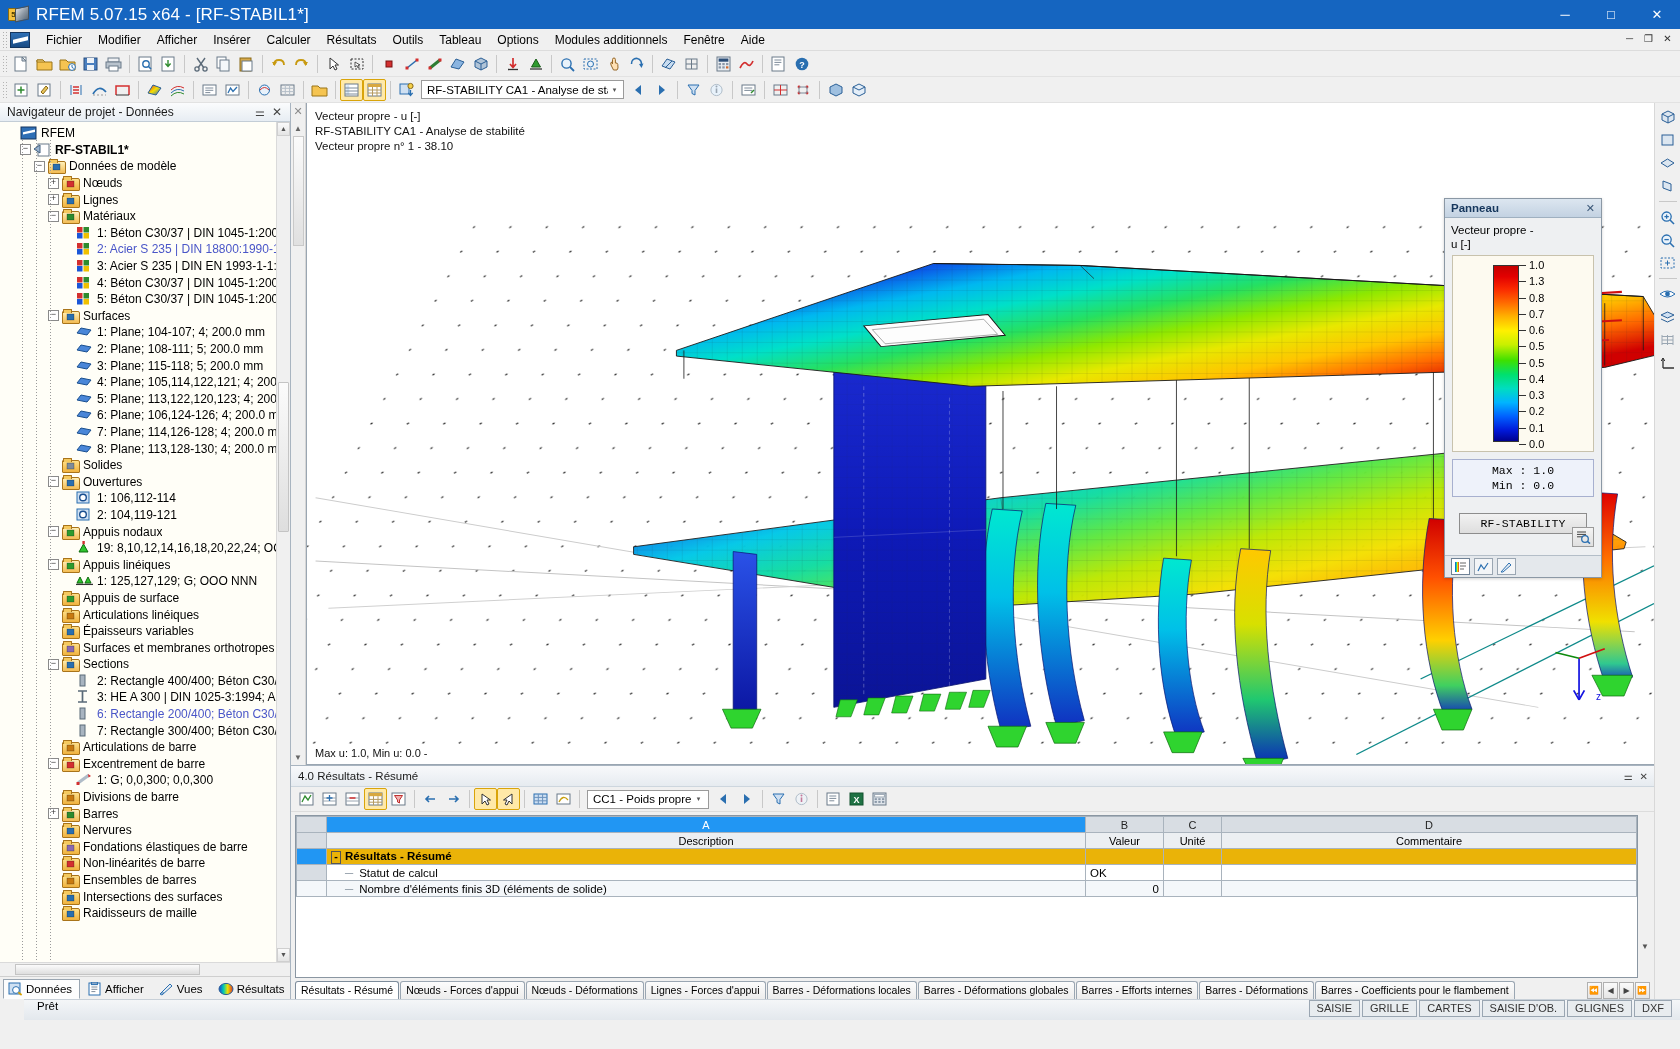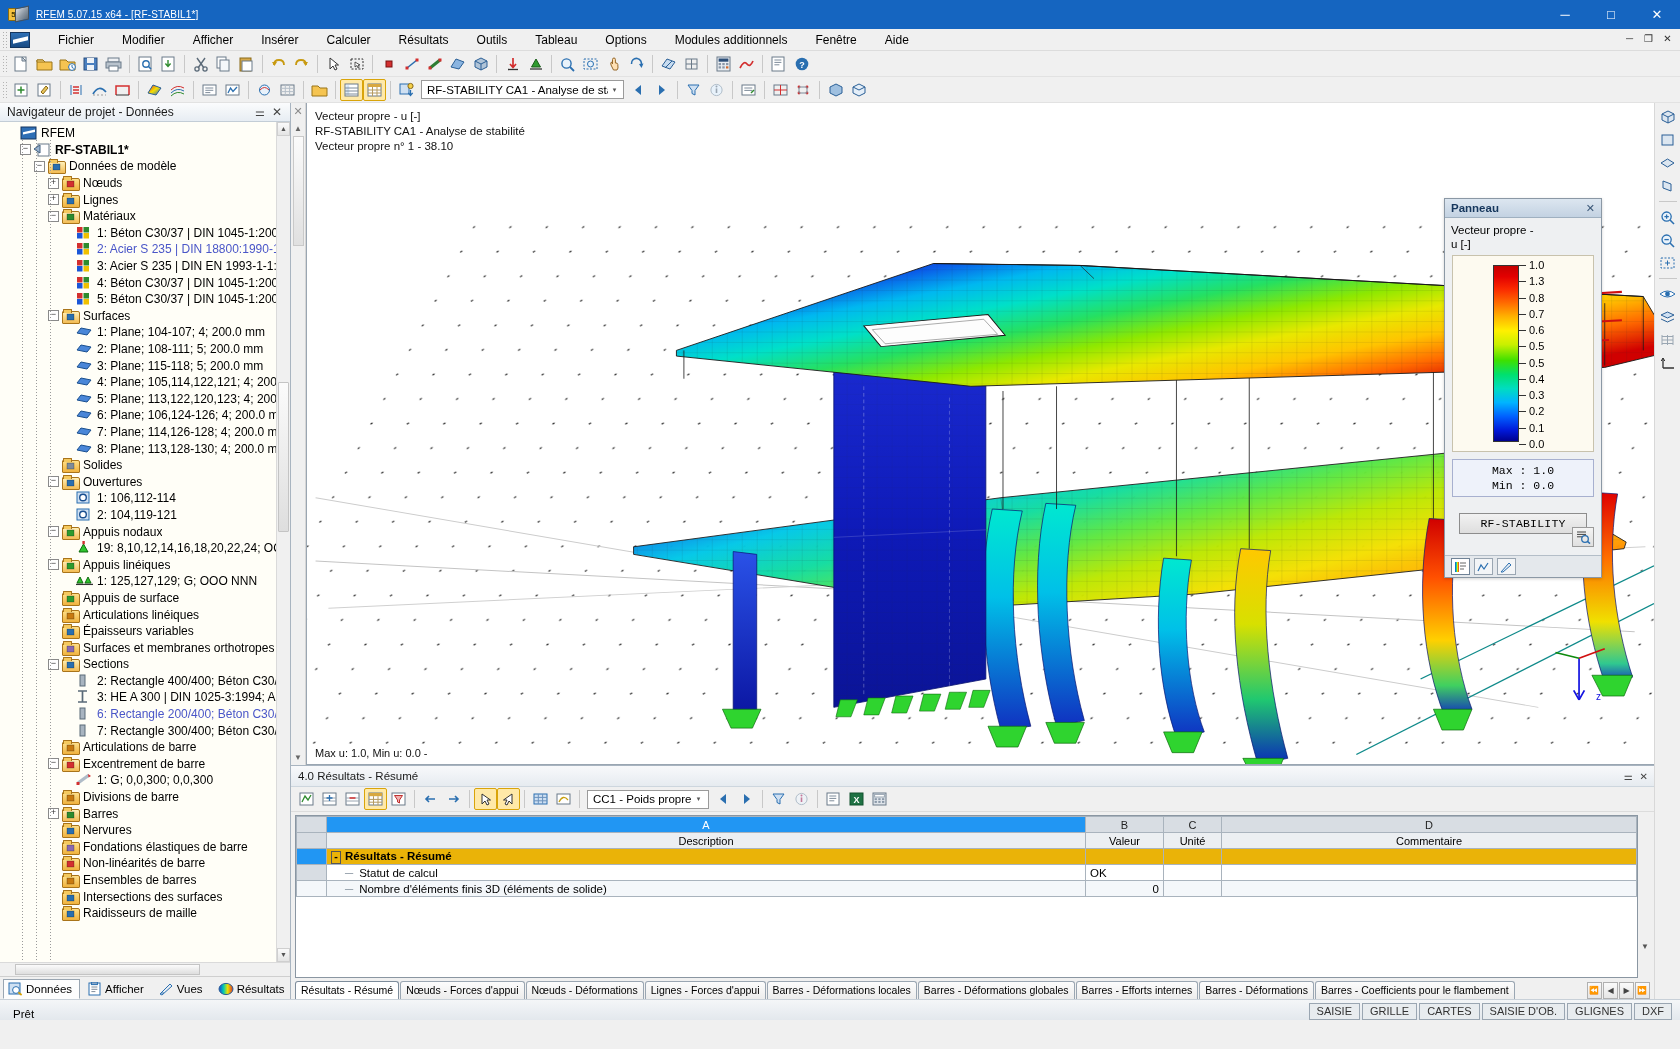--- a/index.html
+++ b/index.html
@@ -24,21 +24,21 @@
   #titlebar .app-icon .badge {
     position:absolute; left:0; top:2px; width:11px; height:13px;
     background:#f5c23e; border:1px solid #8a6a10; border-radius:1px;
     font-size:8px; line-height:12px; text-align:center; color:#4a3a00; font-weight:bold;
   }
   #titlebar .app-icon .cube {
     position:absolute; left:7px; top:1px; width:14px; height:14px;
     background:linear-gradient(135deg,#d8dde2 0%,#8d98a3 55%,#5d6b78 100%);
     transform:skewY(-12deg); border:1px solid #46525d;
   }
-  #title-text { font-size:10px; letter-spacing:.15px;text-decoration:underline; }
+  #title-text { font-size:17px; letter-spacing:.15px; }
   .win-btns { position:absolute; right:0; top:0; display:flex; height:29px; }
   .win-btn {
     width:46px; height:29px; display:flex; align-items:center; justify-content:center;
     color:#fff; font-size:13px;
   }
 
   
   #menubar {
     height:22px; background:#f0f0f0; display:flex; align-items:center;
     border-bottom:1px solid #dcdcdc; position:relative;
@@ -51,21 +51,21 @@
   #menubar .mini-logo {
     width:20px; height:16px; margin:0 8px 0 2px;
     background:linear-gradient(#2e6fb5,#1a4c85);
     border:1px solid #14355e; position:relative; flex:0 0 auto;
   }
   #menubar .mini-logo::after {
     content:""; position:absolute; left:2px; top:5px; width:15px; height:4px;
     background:#fff; transform:skewY(-14deg);
   }
   .menu-item {
-    padding:3px 8px; font-size:12px; white-space:nowrap; cursor:default;margin-left:12px;
+    padding:3px 8px; font-size:12px; white-space:nowrap; cursor:default;
   }
   #menubar .mdi-btns { position:absolute; right:4px; display:flex; gap:2px; }
   #menubar .mdi-btn { width:17px; height:16px; text-align:center; line-height:14px; font-size:10px; color:#333; }
 
   
   .toolbar {
     height:26px; background:#f0f0f0; display:flex; align-items:center;
     border-bottom:1px solid #e2e2e2; padding-left:2px; overflow:hidden;
   }
   .tb-sep { width:1px; height:18px; background:#c8c8c8; margin:0 4px; flex:0 0 auto; }
@@ -323,22 +323,22 @@
 
   
   #rightbar {
     width:26px; flex:0 0 26px; background:#f0f0f0; border-left:1px solid #d8d8d8;
     display:flex; flex-direction:column; align-items:center; padding-top:3px; gap:1px;
   }
 
   
   #statusbar {
     height:21px; background:linear-gradient(#f4f6f8,#e3e8ed);
-    border-top:1px solid #c8d0d8; display:flex; align-items:flex-end;
-    font-size:11.5px; padding-left:13px;
+    border-top:1px solid #c8d0d8; display:flex; align-items:flex-start;
+    font-size:11.5px; padding-left:13px;margin-left:24px;
   }
   #statusbar .sb-cells { margin-left:auto; display:flex; height:17px; padding-right:6px; }
   .sb-cell {
     border:1px solid #9aa6b2; background:#e8ecef; padding:0 7px;
     font-size:11px; line-height:15px; margin-right:2px; color:#333;
   }
 </style>
 </head>
 <body>
 

